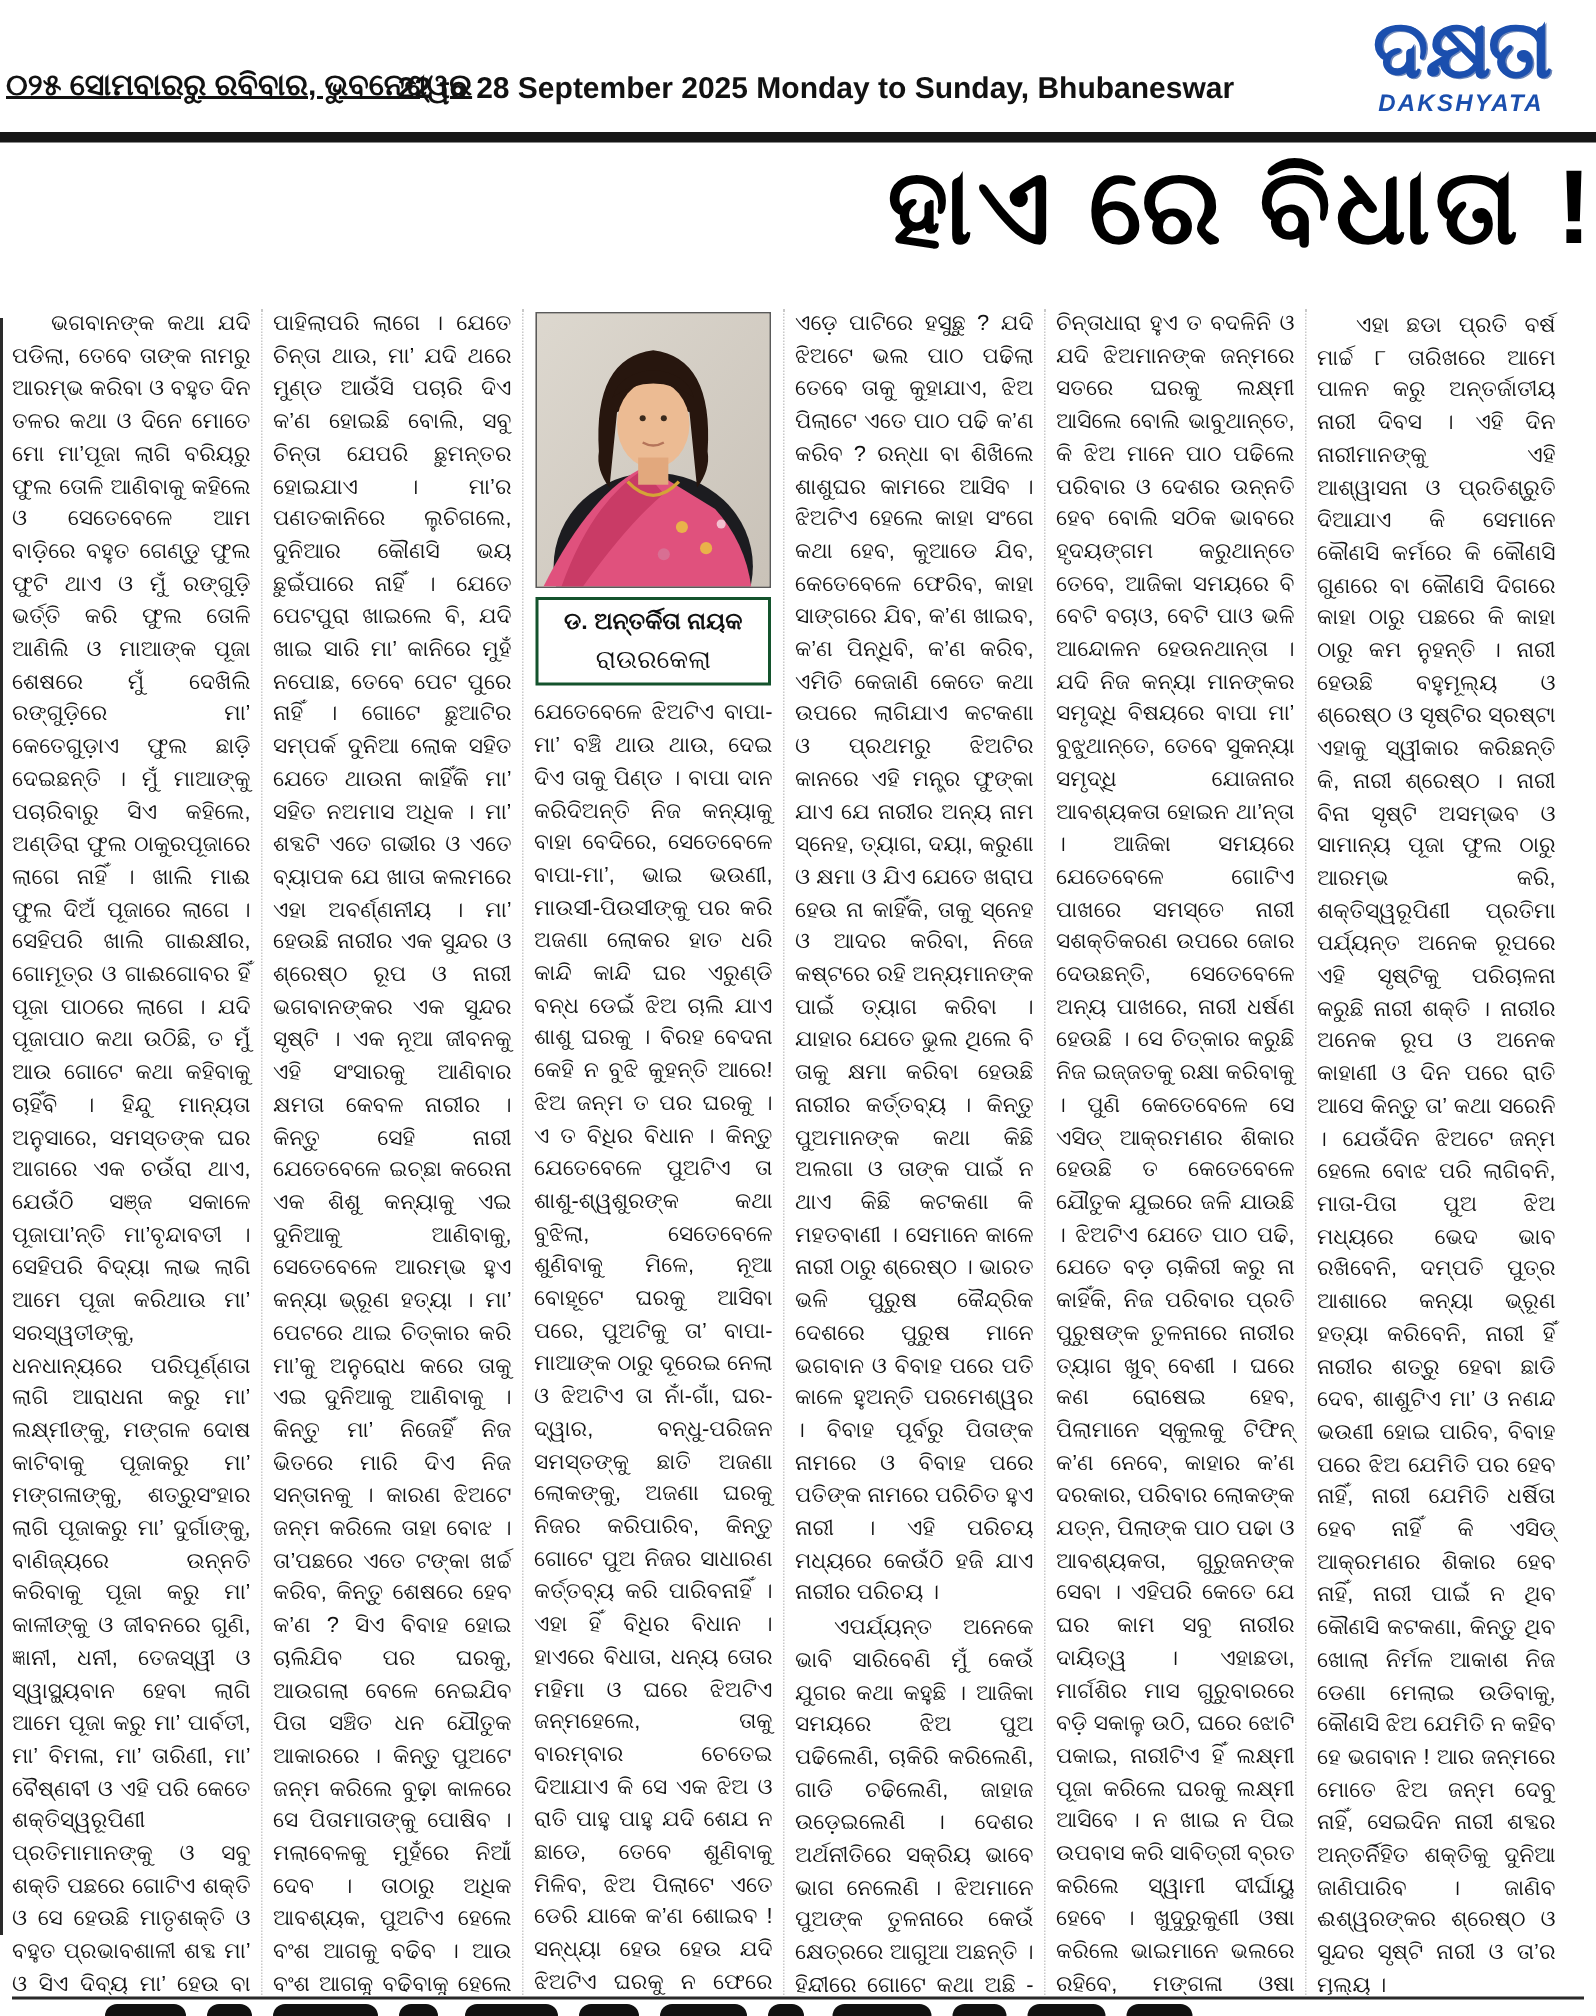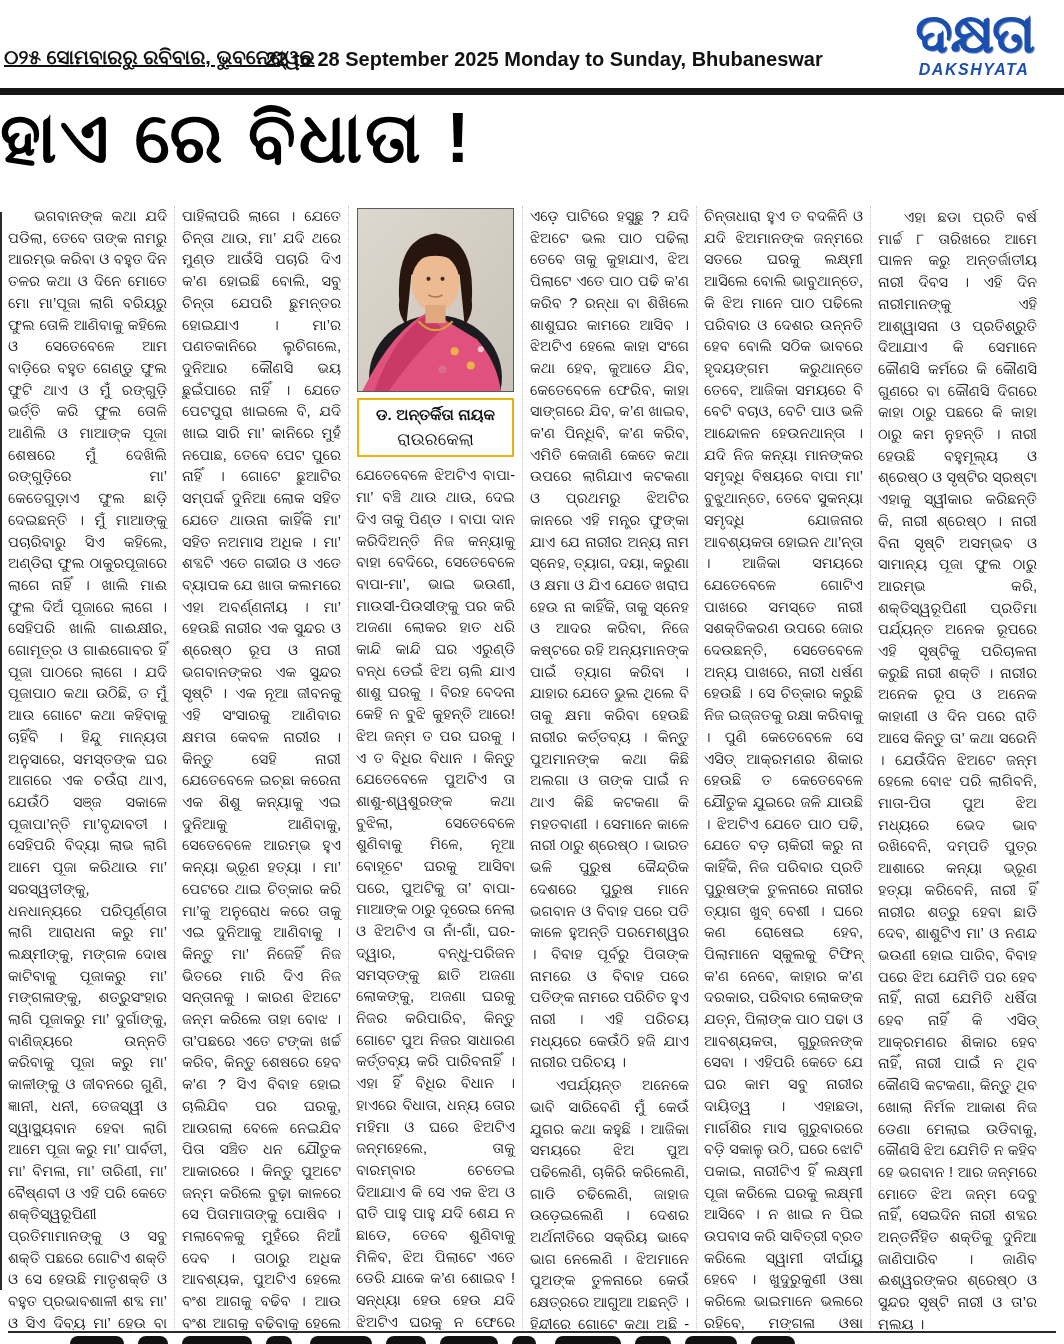--- a/index.html
+++ b/index.html
@@ -7,34 +7,34 @@
         font-family:"Liberation Sans","DejaVu Sans",sans-serif;color:#121212;}
   
   .masthead{position:absolute;top:0;left:0;width:1064px;height:88px;background:#fff;}
   .date-odia{position:absolute;left:4px;top:46px;font-size:20px;font-weight:700;white-space:nowrap;text-decoration:underline;}
   .date-en{position:absolute;left:264px;width:560px;top:48px;text-align:center;font-size:20px;font-weight:700;white-space:nowrap;}
   .logo{position:absolute;right:12px;top:6px;width:156px;text-align:center;line-height:1;}
   .logo-odia{font-size:54px;font-weight:800;letter-spacing:-2px;text-shadow:1px 1px 0 rgba(20,60,140,.6);}
   .logo-en{font-size:16px;font-weight:800;font-style:italic;letter-spacing:1.5px;margin-top:2px;}
   .top-rule{position:absolute;top:88px;left:0;width:1064px;height:7px;background:#161616;}
   
-  .headline{position:absolute;top:98px;left:0;width:1064px;margin:0;text-align:left;
+  .headline{position:absolute;top:98px;left:0;width:1064px;margin:0;text-align:right;
             font-size:70px;font-weight:800;letter-spacing:3px;color:#000;}
   
   .body-cols{position:absolute;top:206px;left:8px;width:1048px;height:1124px;display:flex;}
   .col{width:166px;flex:0 0 166px;height:1124px;overflow:hidden;text-align:justify;
        font-size:14.6px;line-height:21.7px;padding-right:7px;box-sizing:border-box;}
   .col + .col{border-left:1px dotted #c8c8c8;padding-left:7px;flex-basis:174px;width:174px;}
   .col p{margin:0;}
   .col p.indent{text-indent:26px;}
   .col p.gap{margin-top:1px;}
   
   .photo-fig{margin:2px 1px 8px 1px;}
   .photo-frame{border:1px solid #5a5a5a;background:#d6d0c6;height:182px;overflow:hidden;}
-  .caption{border:2px solid #eab308;margin-top:6px;text-align:center;padding:4px 2px 5px 2px;background:#fff;}
+  .caption{border:2px solid #14532d;margin-top:6px;text-align:center;padding:4px 2px 5px 2px;background:#fff;}
   .caption .name{font-weight:700;font-size:15.5px;display:block;}
   .caption .place{font-size:17px;display:block;margin-top:3px;}
   
   .bottom-rule{position:absolute;top:1331px;left:8px;width:1048px;height:2px;background:#2a2a2a;}
   .next-cut{position:absolute;top:1336px;left:70px;width:960px;height:8px;overflow:hidden;}
   .next-cut i{display:inline-block;height:16px;background:#111;border-radius:8px 8px 0 0;margin-right:14px;vertical-align:top;}
   .left-edge{position:absolute;left:0;top:212px;width:2px;height:1078px;background:#2a2a2a;}
 </style>
 </head>
 <body>

